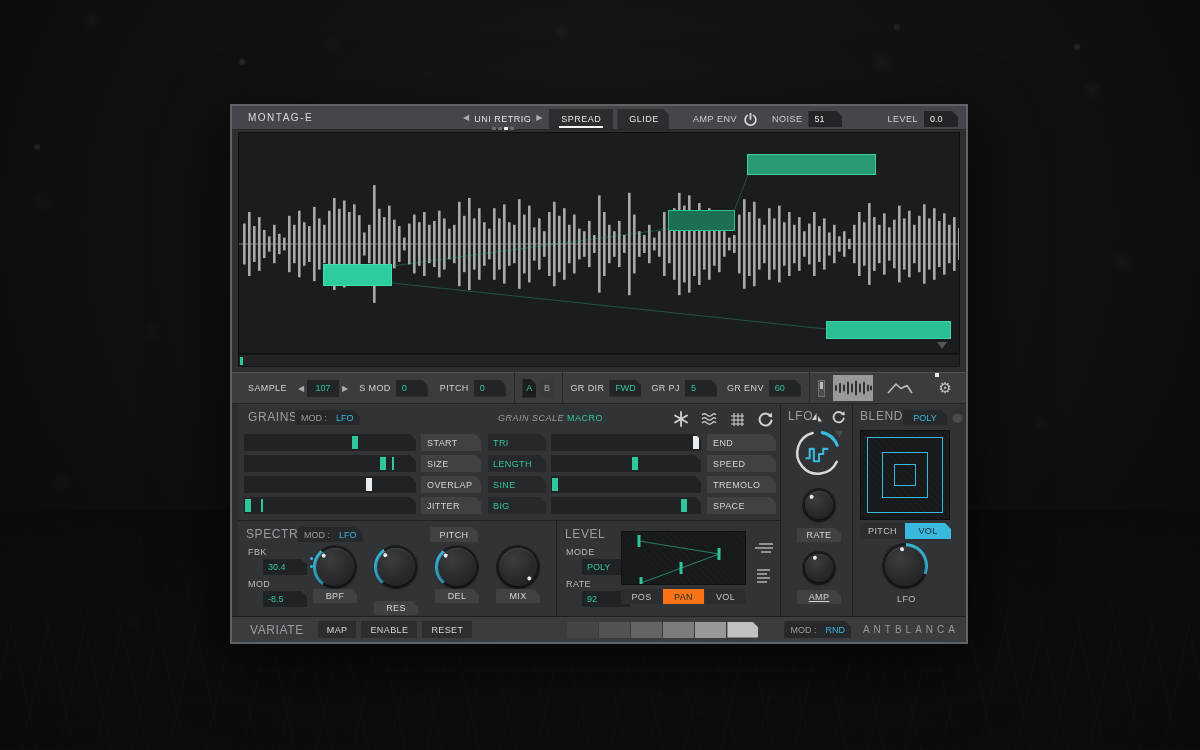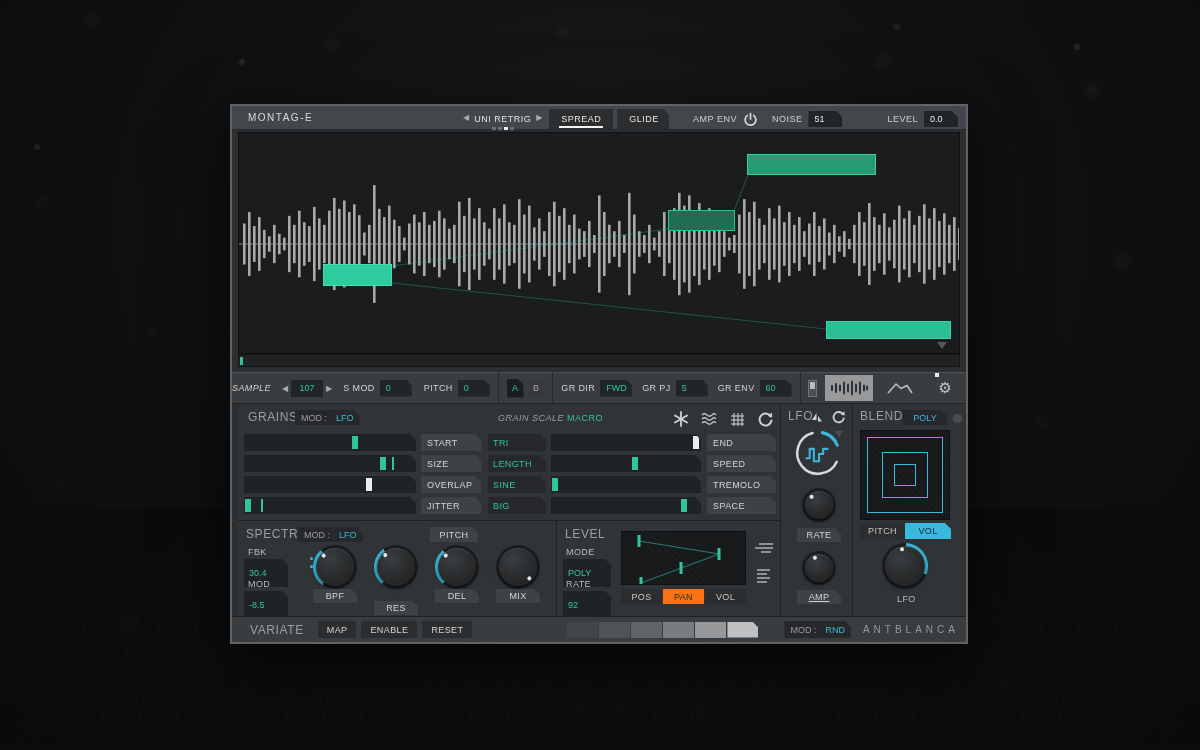--- a/index.html
+++ b/index.html
@@ -109,22 +109,22 @@
   .gicon { width:18px; height:18px; display:flex; align-items:center; justify-content:center; }
 
   .knob { position:relative; border-radius:50%; background:#1b1d1f; }
   .knob .face { position:absolute; inset:3px; border-radius:50%;
     background:radial-gradient(circle at 38% 30%, #3b3e40, #282a2c 55%, #1d1f21 100%);
     box-shadow: inset 0 1px 1px rgba(255,255,255,.10), 0 2px 4px rgba(0,0,0,.55); }
   .kdot { position:absolute; left:50%; top:50%; width:4px; height:4px; margin:-2px; border-radius:50%; background:#e8e9ea; }
   .kn-lbl { position:absolute; height:14px; background:#3f4245; color:#d3d5d6; font-size:9px;
     display:flex; align-items:center; justify-content:center; letter-spacing:.4px; }
 
-  .val-box { background:#202325; height:28px; display:flex; align-items:center; padding:0 5px;
-    color:#2fc69c; font-size:9px; }
+  .val-box { background:#202325; height:16px; display:flex; align-items:center; padding:0 5px;
+    color:#2fc69c; font-size:9px;margin-left:19px; }
   .small-lbl { font-size:9px; color:#b9bbbd; letter-spacing:.4px; }
 
   .rnd-display { position:absolute; background:#17191b; border:1px solid #101112;
     background-image:repeating-linear-gradient(45deg, rgba(255,255,255,.02) 0 1px, transparent 1px 5px); }
   .rnd-btn { position:absolute; height:15px; background:#2b2d2f; color:#c3c5c7; font-size:9px;
     display:flex; align-items:center; justify-content:center; letter-spacing:.4px; }
   .rnd-btn.active { background:#f97316; color:#17311f; }
   .ric-bars { display:flex; flex-direction:column; gap:2px; }
   .ric-bars i { height:2px; background:#8f9294; display:block; }
 
@@ -347,21 +347,21 @@
     <div class="grain-box" style="left: 508px; top: 21px; width: 129px; height: 21px; background: rgb(39, 154, 117); border-color: rgb(59, 207, 159);"></div>
         <div class="grain-box" style="left: 429px; top: 77px; width: 67px; height: 21px; background: rgb(30, 110, 85); border-color: rgb(47, 192, 147);"></div>
         <div class="grain-box" style="left: 84px; top: 131px; width: 69px; height: 22px; background: rgb(44, 204, 158); border-color: rgb(63, 223, 174);"></div>
         <div class="grain-box" style="left: 587px; top: 188px; width: 125px; height: 18px; background: rgb(44, 190, 149); border-color: rgb(61, 211, 166);"></div>
       </div>
     <div class="wf-scroll">
       <div class="mark"></div>
     </div>
 
     <div class="sample-row">
-      <span class="sr-lbl" style="margin-left:0;font-style:italic;">SAMPLE</span>
+      <span class="sr-lbl" style="margin-left:16px;">SAMPLE</span>
       <span class="arrow-btn" style="margin-left:8px;">◀</span>
       <span class="sr-box" style="justify-content:center;">107</span>
       <span class="arrow-btn">▶</span>
       <span class="sr-lbl" style="margin-left:8px;">S MOD</span>
       <span class="sr-box notch" style="margin-left:5px;">0</span>
       <span class="sr-lbl" style="margin-left:12px;">PITCH</span>
       <span class="sr-box notch" style="margin-left:5px;">0</span>
       <span class="sr-sep"></span>
       <span class="ab-btn ab-a notch">
         <span>A</span>

